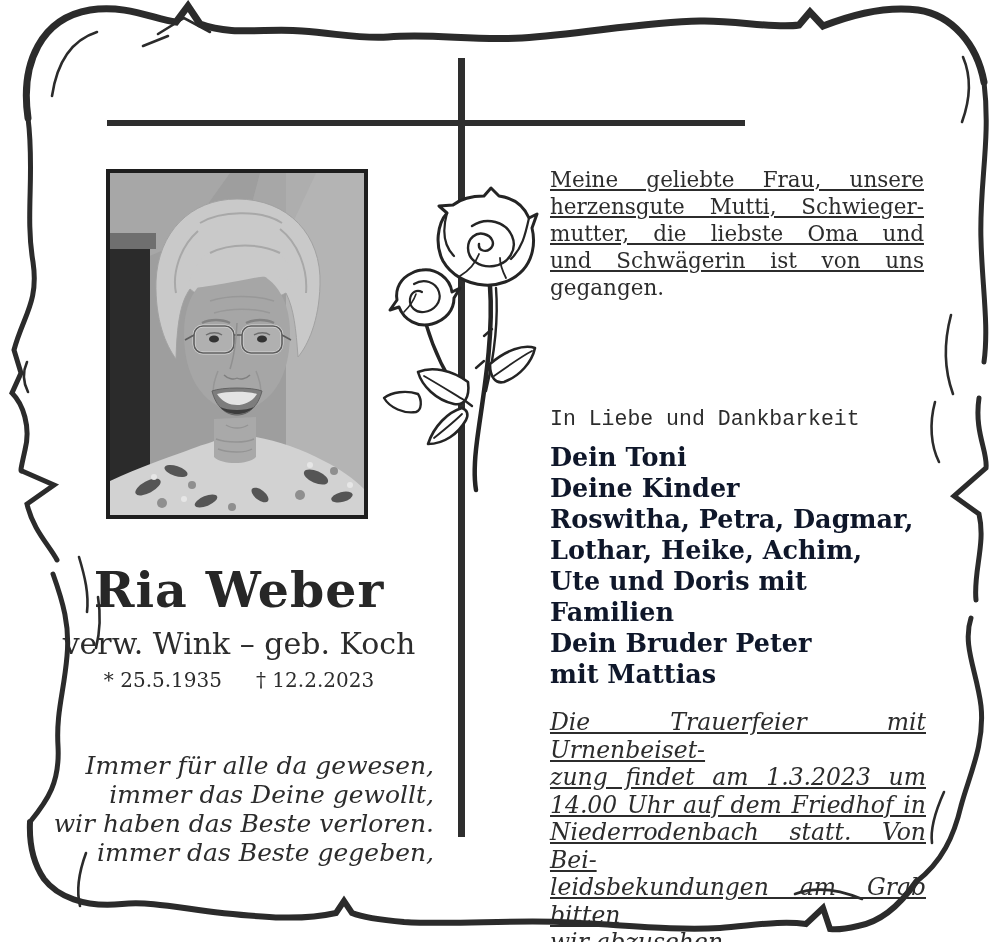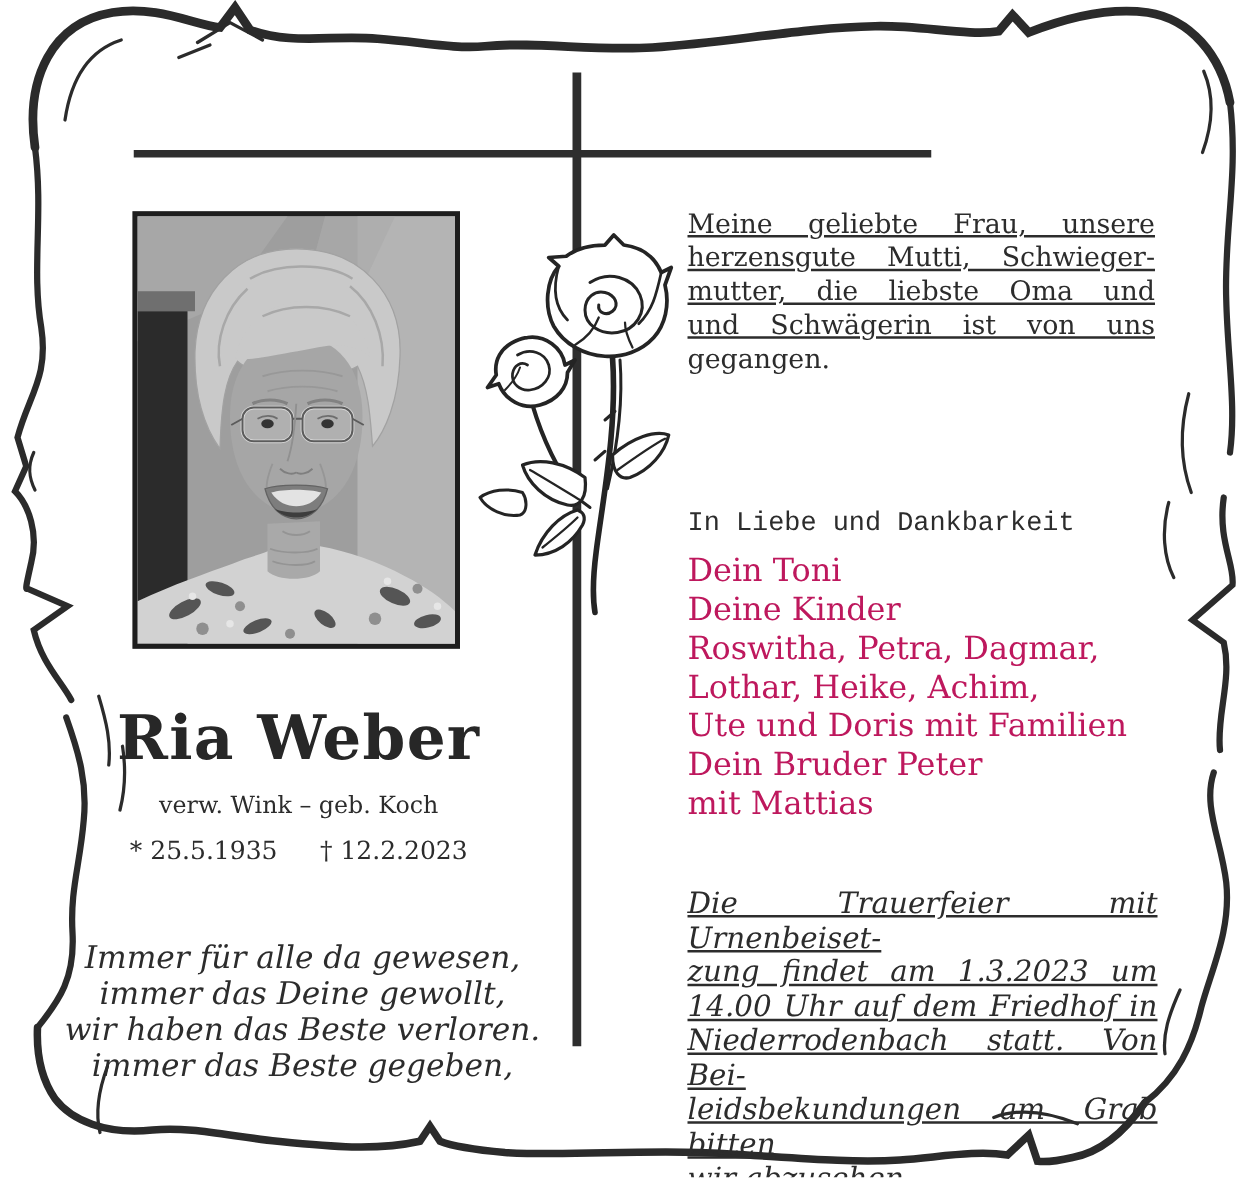--- a/index.html
+++ b/index.html
@@ -18,33 +18,33 @@
   .rose-svg { position:absolute; left:372px; top:186px; width:168px; height:310px; }
 
   
   .photo { position:absolute; left:106px; top:169px; width:262px; height:350px;
            border:4px solid #1e1e1e; box-sizing:border-box; background:#9e9e9e; }
   .photo svg { display:block; width:100%; height:100%; }
 
   
   .name-block { position:absolute; left:37px; top:558px; width:404px; text-align:center; }
   .name { font-size:49px; font-weight:bold; line-height:64px; letter-spacing:1px; color:#272727; }
-  .lineage { font-size:19px; line-height:30px; margin-top:7px; }
+  .lineage { font-size:30px; line-height:30px; margin-top:7px; }
   .dates { font-size:20px; line-height:32px; margin-top:5px; }
   .dates .death { margin-left:34px; }
 
-  .poem { position:absolute; left:32px; top:751px; width:420px; text-align:center;
+  .poem { position:absolute; left:14px; top:751px; width:420px; text-align:right;
           font-style:italic; font-size:25px; line-height:29px; }
 
   
   .intro { position:absolute; left:550px; top:166px; width:374px;
            font-size:21.5px; line-height:27px; }
   .closing { position:absolute; left:550px; top:406px; width:380px; font-size:21.5px; line-height:26px;font-family:Liberation Mono, monospace; }
   .mourners { position:absolute; left:550px; top:442px; width:386px;
-              font-weight:normal; font-size:25.5px; line-height:31px; color:#be185d; }
+              font-weight:bold; font-size:25.5px; line-height:31px; color:#0f172a; }
   .funeral { position:absolute; left:550px; top:709px; width:376px;
              font-style:italic; font-size:23.5px; line-height:27.5px; }
 
   .just { text-align:justify; text-align-last:justify;text-decoration:underline; }
   .lastline { text-align:left; text-align-last:left; }
 </style>
 </head>
 <body>
 
 <div class="page">

